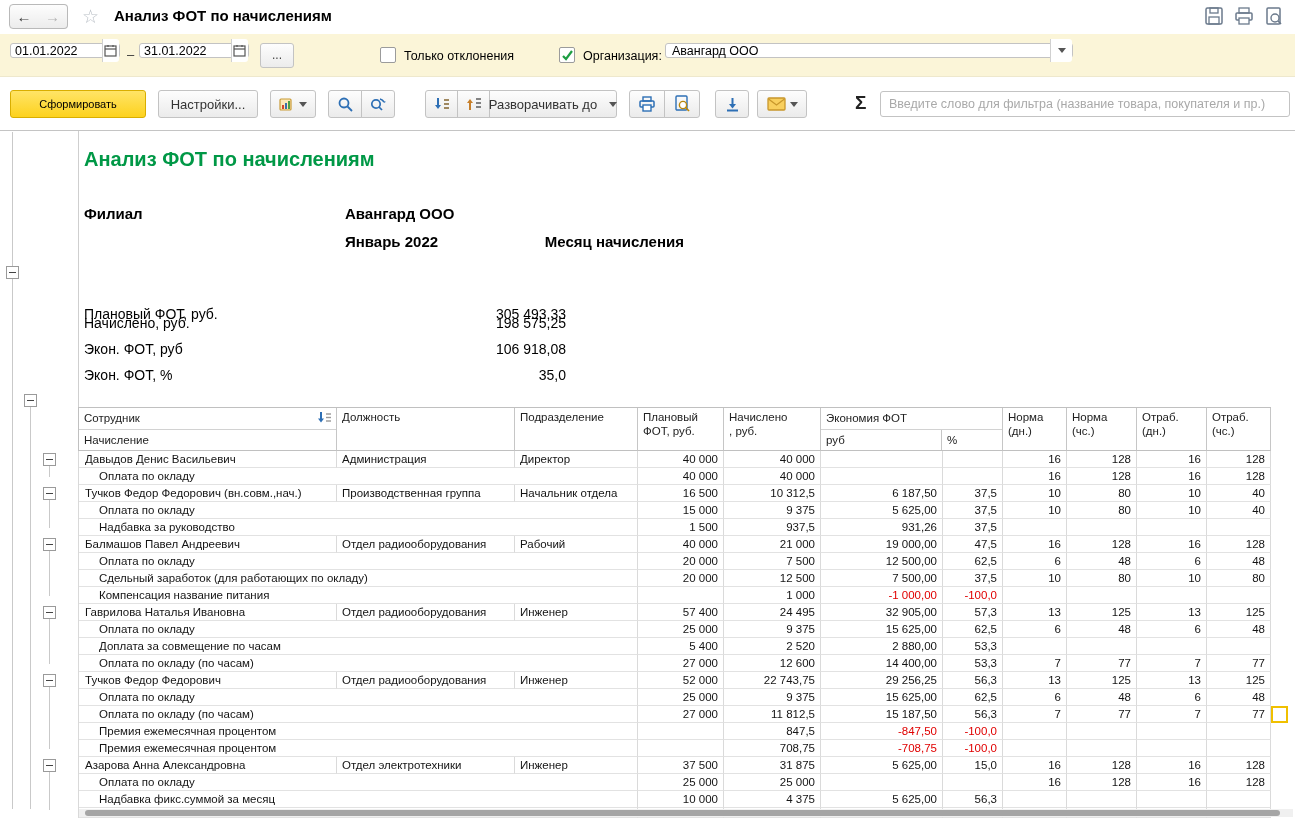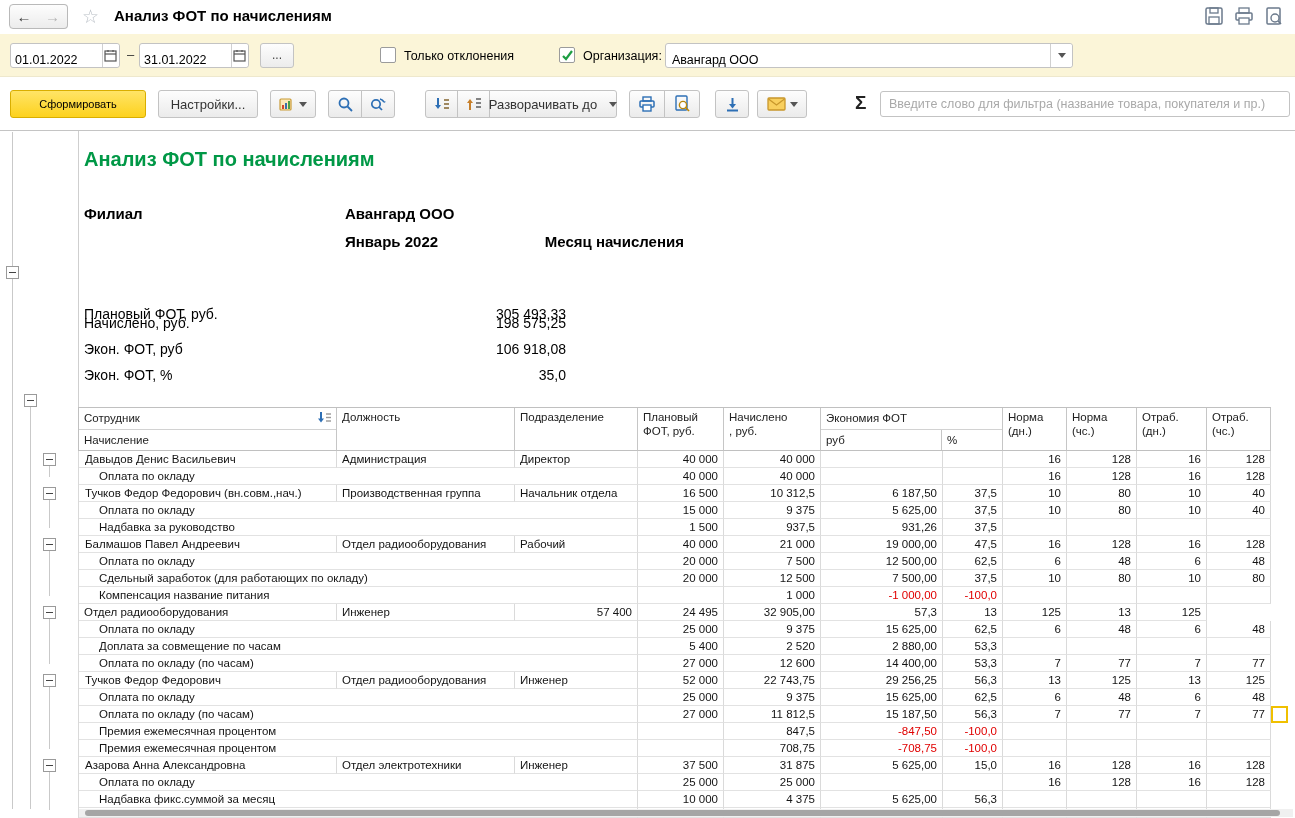--- a/index.html
+++ b/index.html
@@ -14,21 +14,21 @@
   #nav-back { left:9px; border-radius:4px 0 0 4px; }
   #nav-fwd  { left:38px; border-radius:0 4px 4px 0; border-left:none; }
   .arrow { font-size:15px; line-height:1; }
   #nav-back .arrow { color:#3c3c3c; }
   #nav-fwd .arrow { color:#b5b5b5; }
   #star { position:absolute; left:82px; top:5px; font-size:19px; color:#b9bfc6; }
   #win-title { position:absolute; left:114px; top:7px; font-size:15px; font-weight:bold; color:#000; white-space:nowrap; }
   .topicon { position:absolute; top:5px; width:22px; height:22px; }
   
   #filterbar { position:absolute; left:0; top:34px; width:1295px; height:43px; background:#fbf5d8; border-bottom:1px solid #eee8cd; }
-  .finput { position:absolute; top:9px; height:25px; background:#fff; border:1px solid #c3c3c3; border-radius:3px; display:flex; align-items:flex-end; }
+  .finput { position:absolute; top:9px; height:15px; background:#fff; border:1px solid #c3c3c3; border-radius:3px; display:flex; align-items:center; }
   .finput input { border:none; outline:none; font-family:"Liberation Sans",sans-serif; font-size:12.5px; color:#000; width:100%; padding:0 4px; background:transparent; }
   .calbtn { width:21px; height:23px; border-left:1px solid #d0d0d0; display:flex; align-items:center; justify-content:center; background:#fff; border-radius:0 3px 3px 0; }
   #date-from { left:10px; width:110px; }
   #range-dash { position:absolute; left:127px; top:13px; font-size:13px; color:#333; }
   #date-to { left:139px; width:110px; }
   #more-btn { position:absolute; left:260px; top:9px; width:34px; height:25px; border:1px solid #c3c3c3; border-radius:3px; background:linear-gradient(#fdfdfd,#ececec); font-size:12px; color:#444; text-align:center; line-height:22px; }
   .chk { position:absolute; top:13px; width:16px; height:16px; border:1px solid #9b9b9b; border-radius:2px; background:#fff; }
   #chk-dev { left:380px; }
   #chk-org { left:559px; }
   .chk svg { position:absolute; left:1px; top:1px; }
@@ -458,20 +458,21 @@
         <div class="td num"></div>
         <div class="td num">1 000</div>
         <div class="td num neg">-1 000,00</div>
         <div class="td num neg">-100,0</div>
         <div class="td num"></div>
         <div class="td num"></div>
         <div class="td num"></div>
         <div class="td num"></div>
       </div>
       <div class="tr tgrid">
+        <div class="td emp-name">Гаврилова Наталья Ивановна</div>
         <div class="td">Отдел радиооборудования</div>
         <div class="td">Инженер</div>
         <div class="td num">57 400</div>
         <div class="td num">24 495</div>
         <div class="td num">32 905,00</div>
         <div class="td num">57,3</div>
         <div class="td num">13</div>
         <div class="td num">125</div>
         <div class="td num">13</div>
         <div class="td num">125</div>

